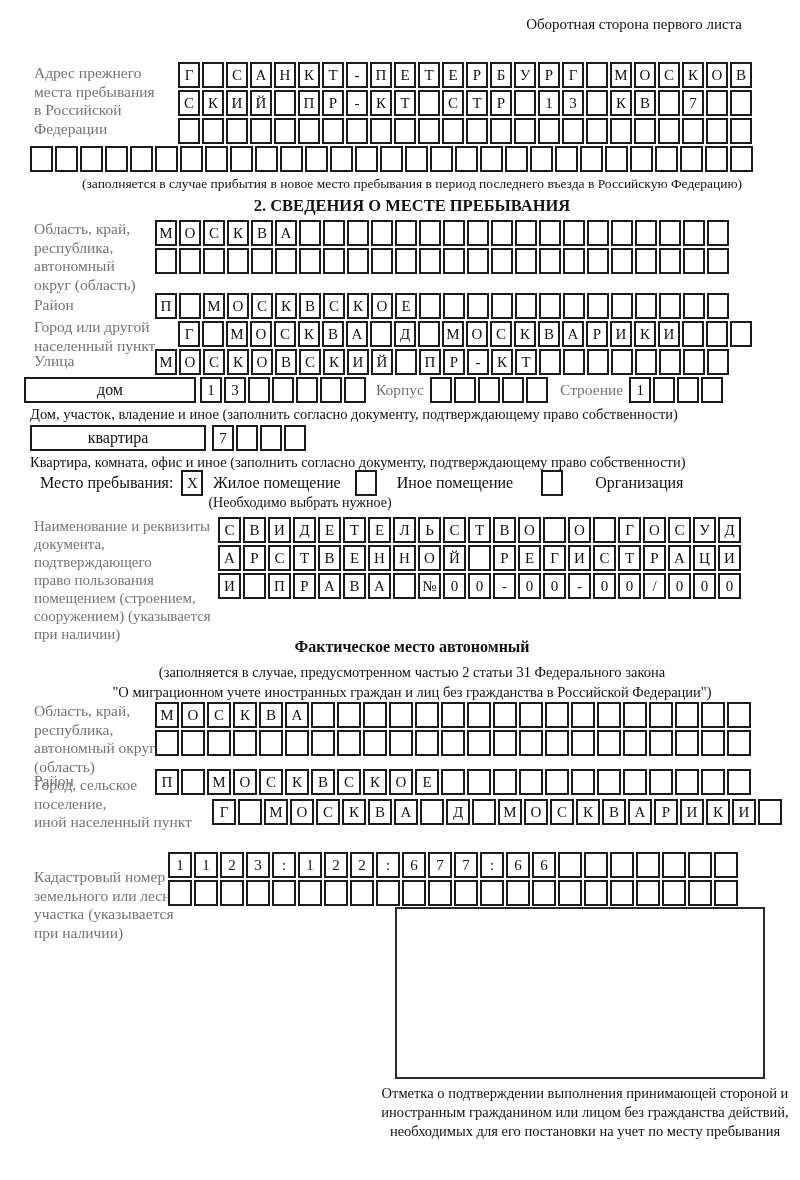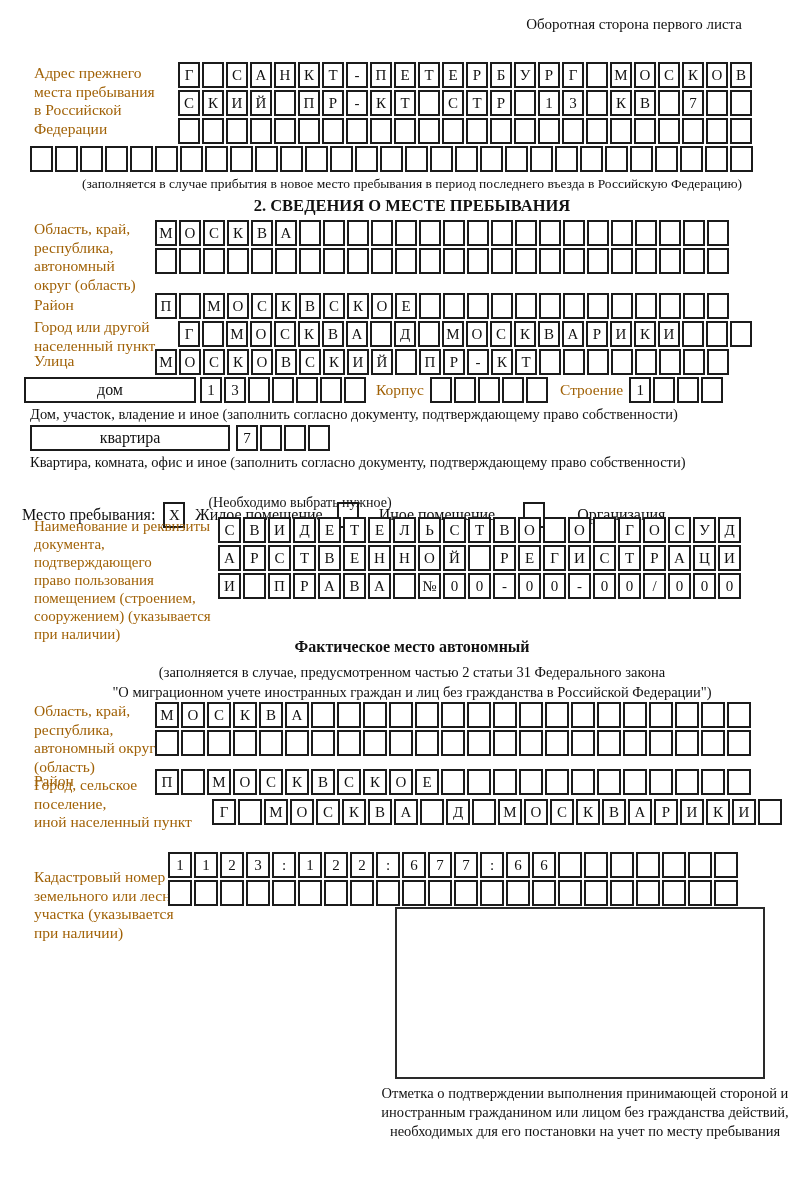--- a/index.html
+++ b/index.html
@@ -1,21 +1,21 @@
 <!DOCTYPE html>
 <html><head>
 <meta charset="utf-8">
 <style>
   html,body{margin:0;padding:0;background:#fff;}
   .page{
     position:relative;width:800px;height:1180px;background:#ffffff;
     font-family:"Liberation Serif","DejaVu Serif",serif;color:#111;overflow:hidden;
   }
   .abs{position:absolute;}
-  .lbl{font-size:15.5px;line-height:1.2;white-space:pre-line;color:#a16207;}
+  .lbl{font-size:15.5px;line-height:1.2;white-space:pre-line;color:#737373;}
   .cells{display:flex;}
   .cells .cell{
     box-sizing:border-box;flex:0 0 auto;width:22px;height:26px;margin-right:2px;
     border:2px solid #1b1b1b;display:flex;align-items:center;justify-content:center;
     font-size:15px;line-height:1;background:#fff;
   }
   .cells.w .cell{width:23px;}
   .cells.x .cell{width:24px;}
   .fieldbox{
     box-sizing:border-box;border:2px solid #1b1b1b;height:26px;background:#fff;
@@ -316,31 +316,31 @@
     <div class="cells">
         <span class="cell">1</span>
         <span class="cell"></span>
         <span class="cell"></span>
         <span class="cell"></span>
       </div>
   </div>
   <div class="abs" style="top:406px;left:30px;font-size:14.5px;">Дом, участок, владение и иное (заполнить согласно документу, подтверждающему право собственности)</div>
 
   <div class="abs inline-row" style="top:425px;left:30px;">
-    <div class="fieldbox" style="width:200px;">квартира</div>
+    <div class="fieldbox" style="width:176px;">квартира</div>
     <div class="cells" style="margin-left:6px;">
         <span class="cell">7</span>
         <span class="cell"></span>
         <span class="cell"></span>
         <span class="cell"></span>
       </div>
   </div>
   <div class="abs" style="top:454px;left:30px;font-size:14.5px;">Квартира, комната, офис и иное (заполнить согласно документу, подтверждающему право собственности)</div>
 
-  <div class="abs inline-row" style="top:470px;left:22px;font-size:16px;margin-top:32px;">
+  <div class="abs inline-row" style="top:470px;left:40px;font-size:16px;">
     <span>Место пребывания:</span>
     <span class="cells" style="margin-left:8px;">
         <span class="cell">X</span>
       </span>
     <span style="margin-left:8px;">Жилое помещение</span>
     <span class="cells" style="margin-left:14px;">
         <span class="cell"></span>
       </span>
     <span style="margin-left:18px;">Иное помещение</span>
     <span class="cells" style="margin-left:28px;">

